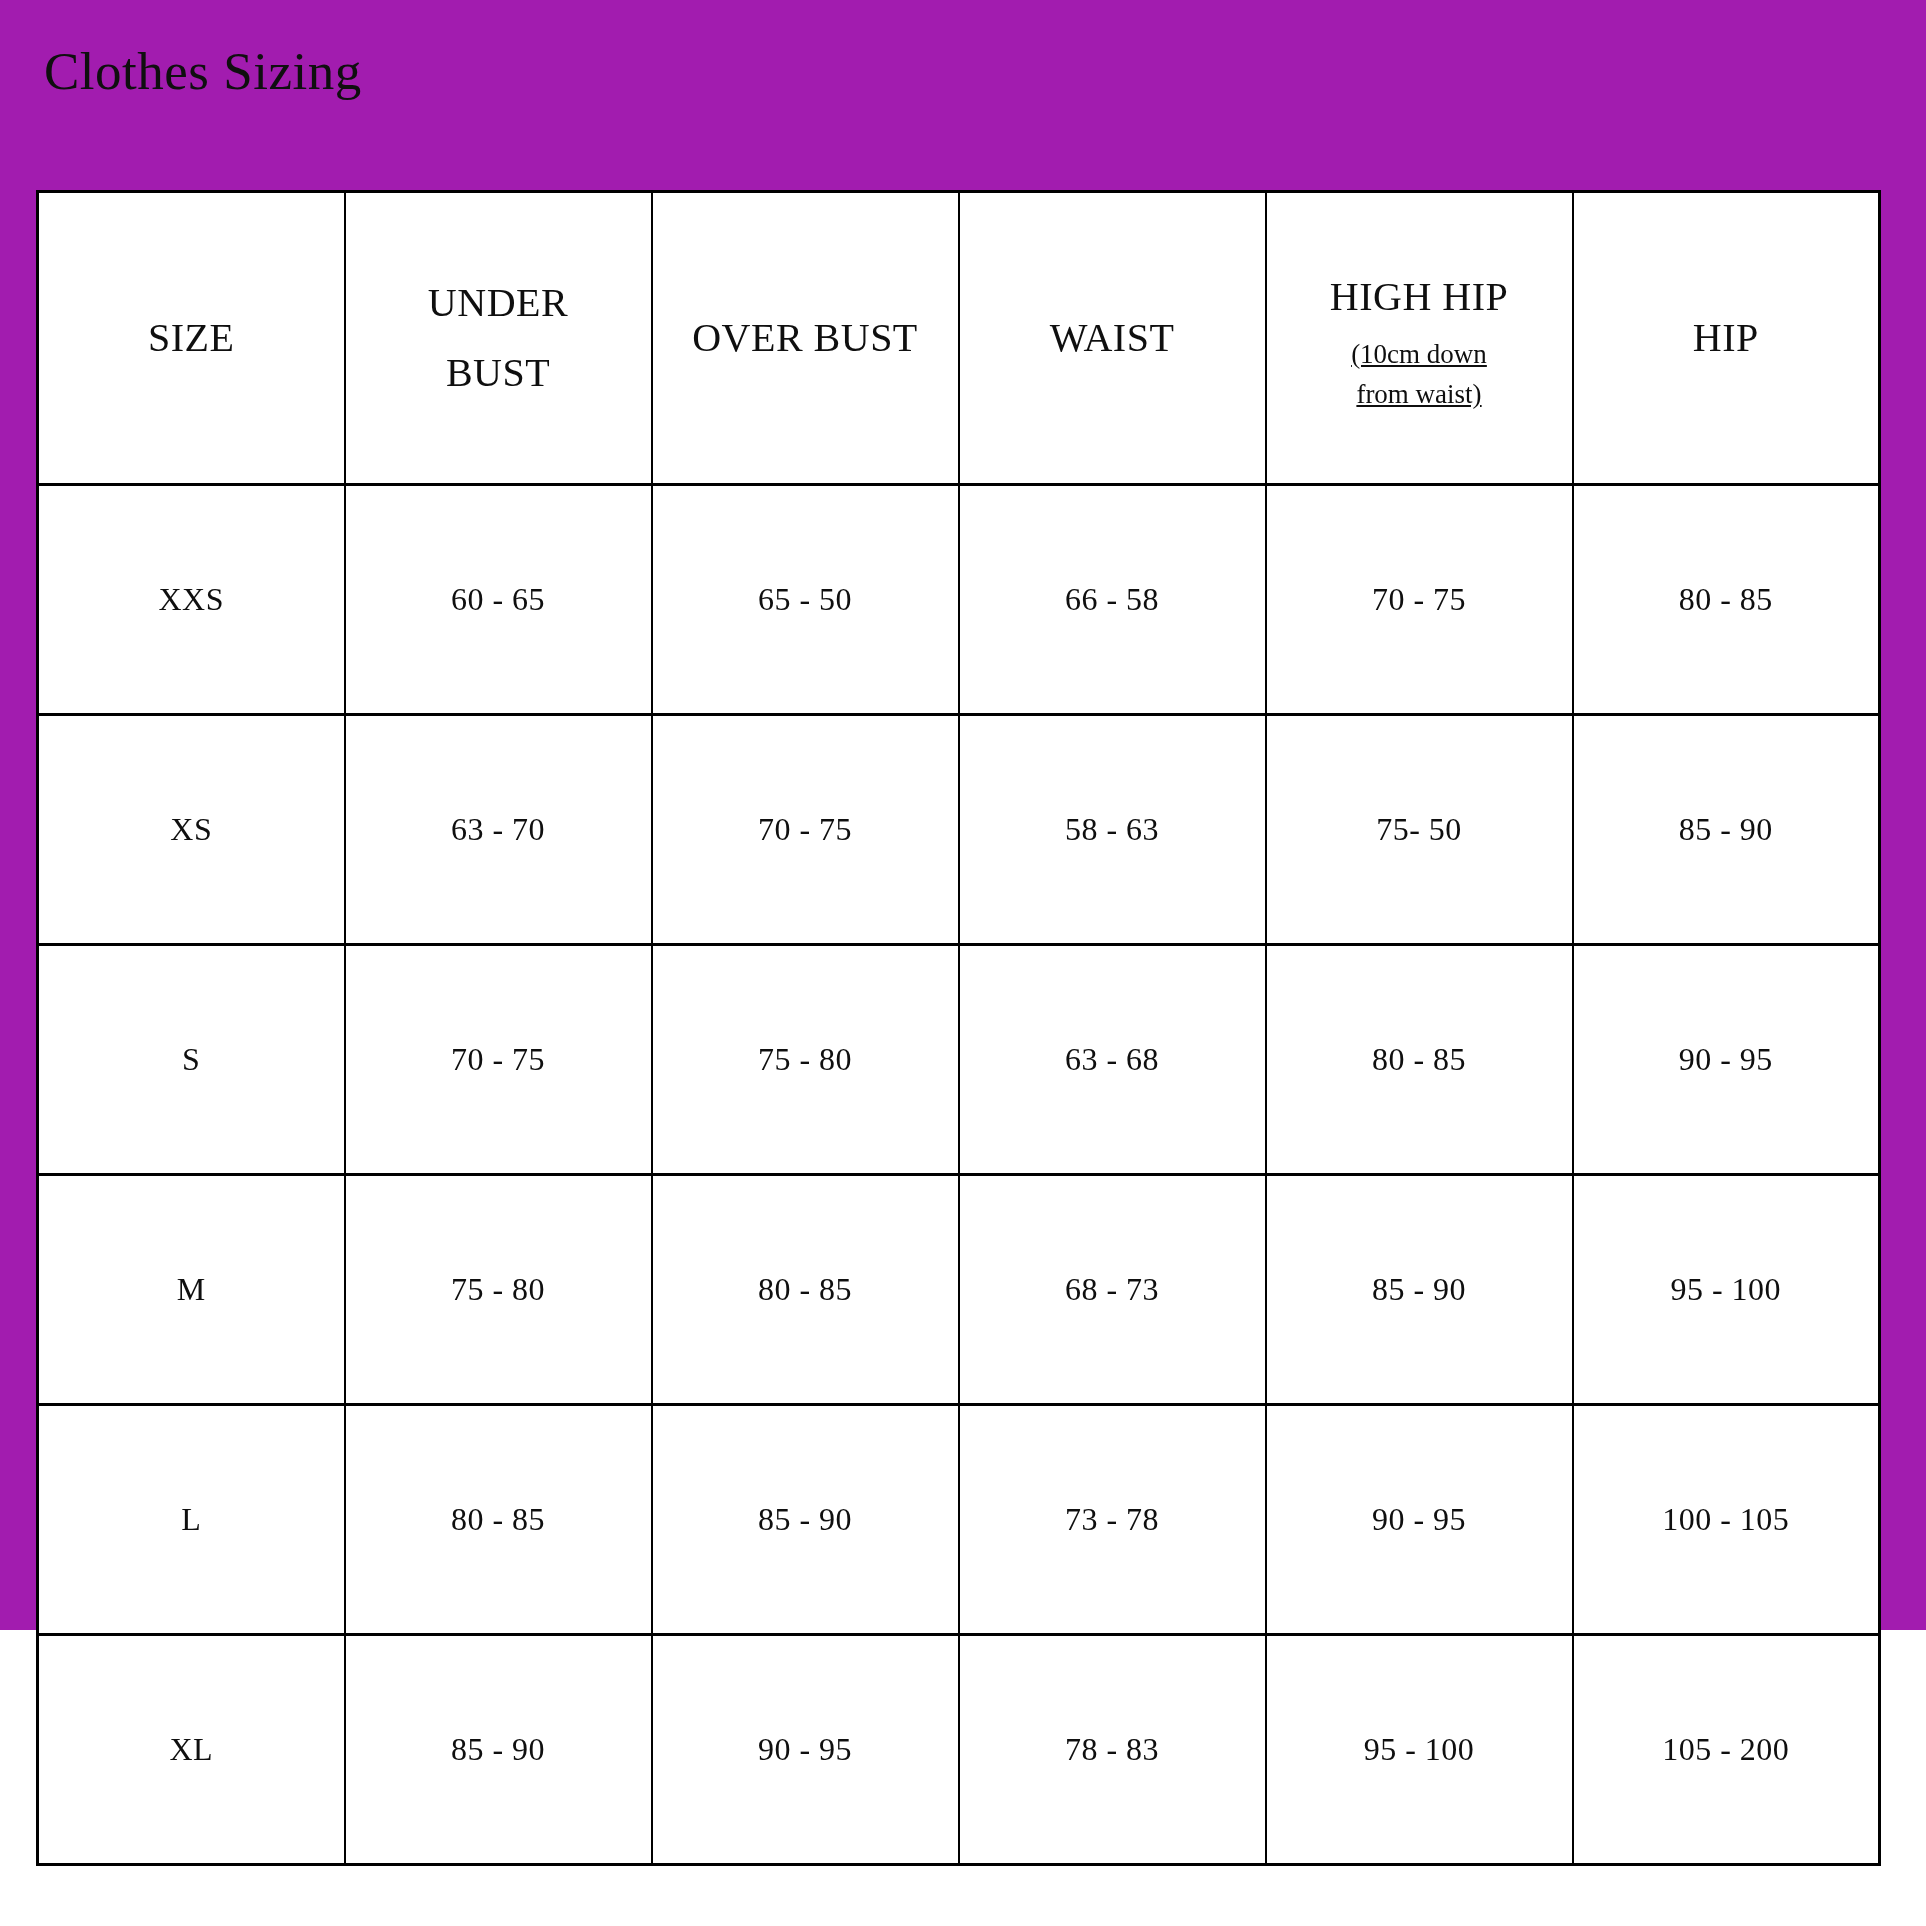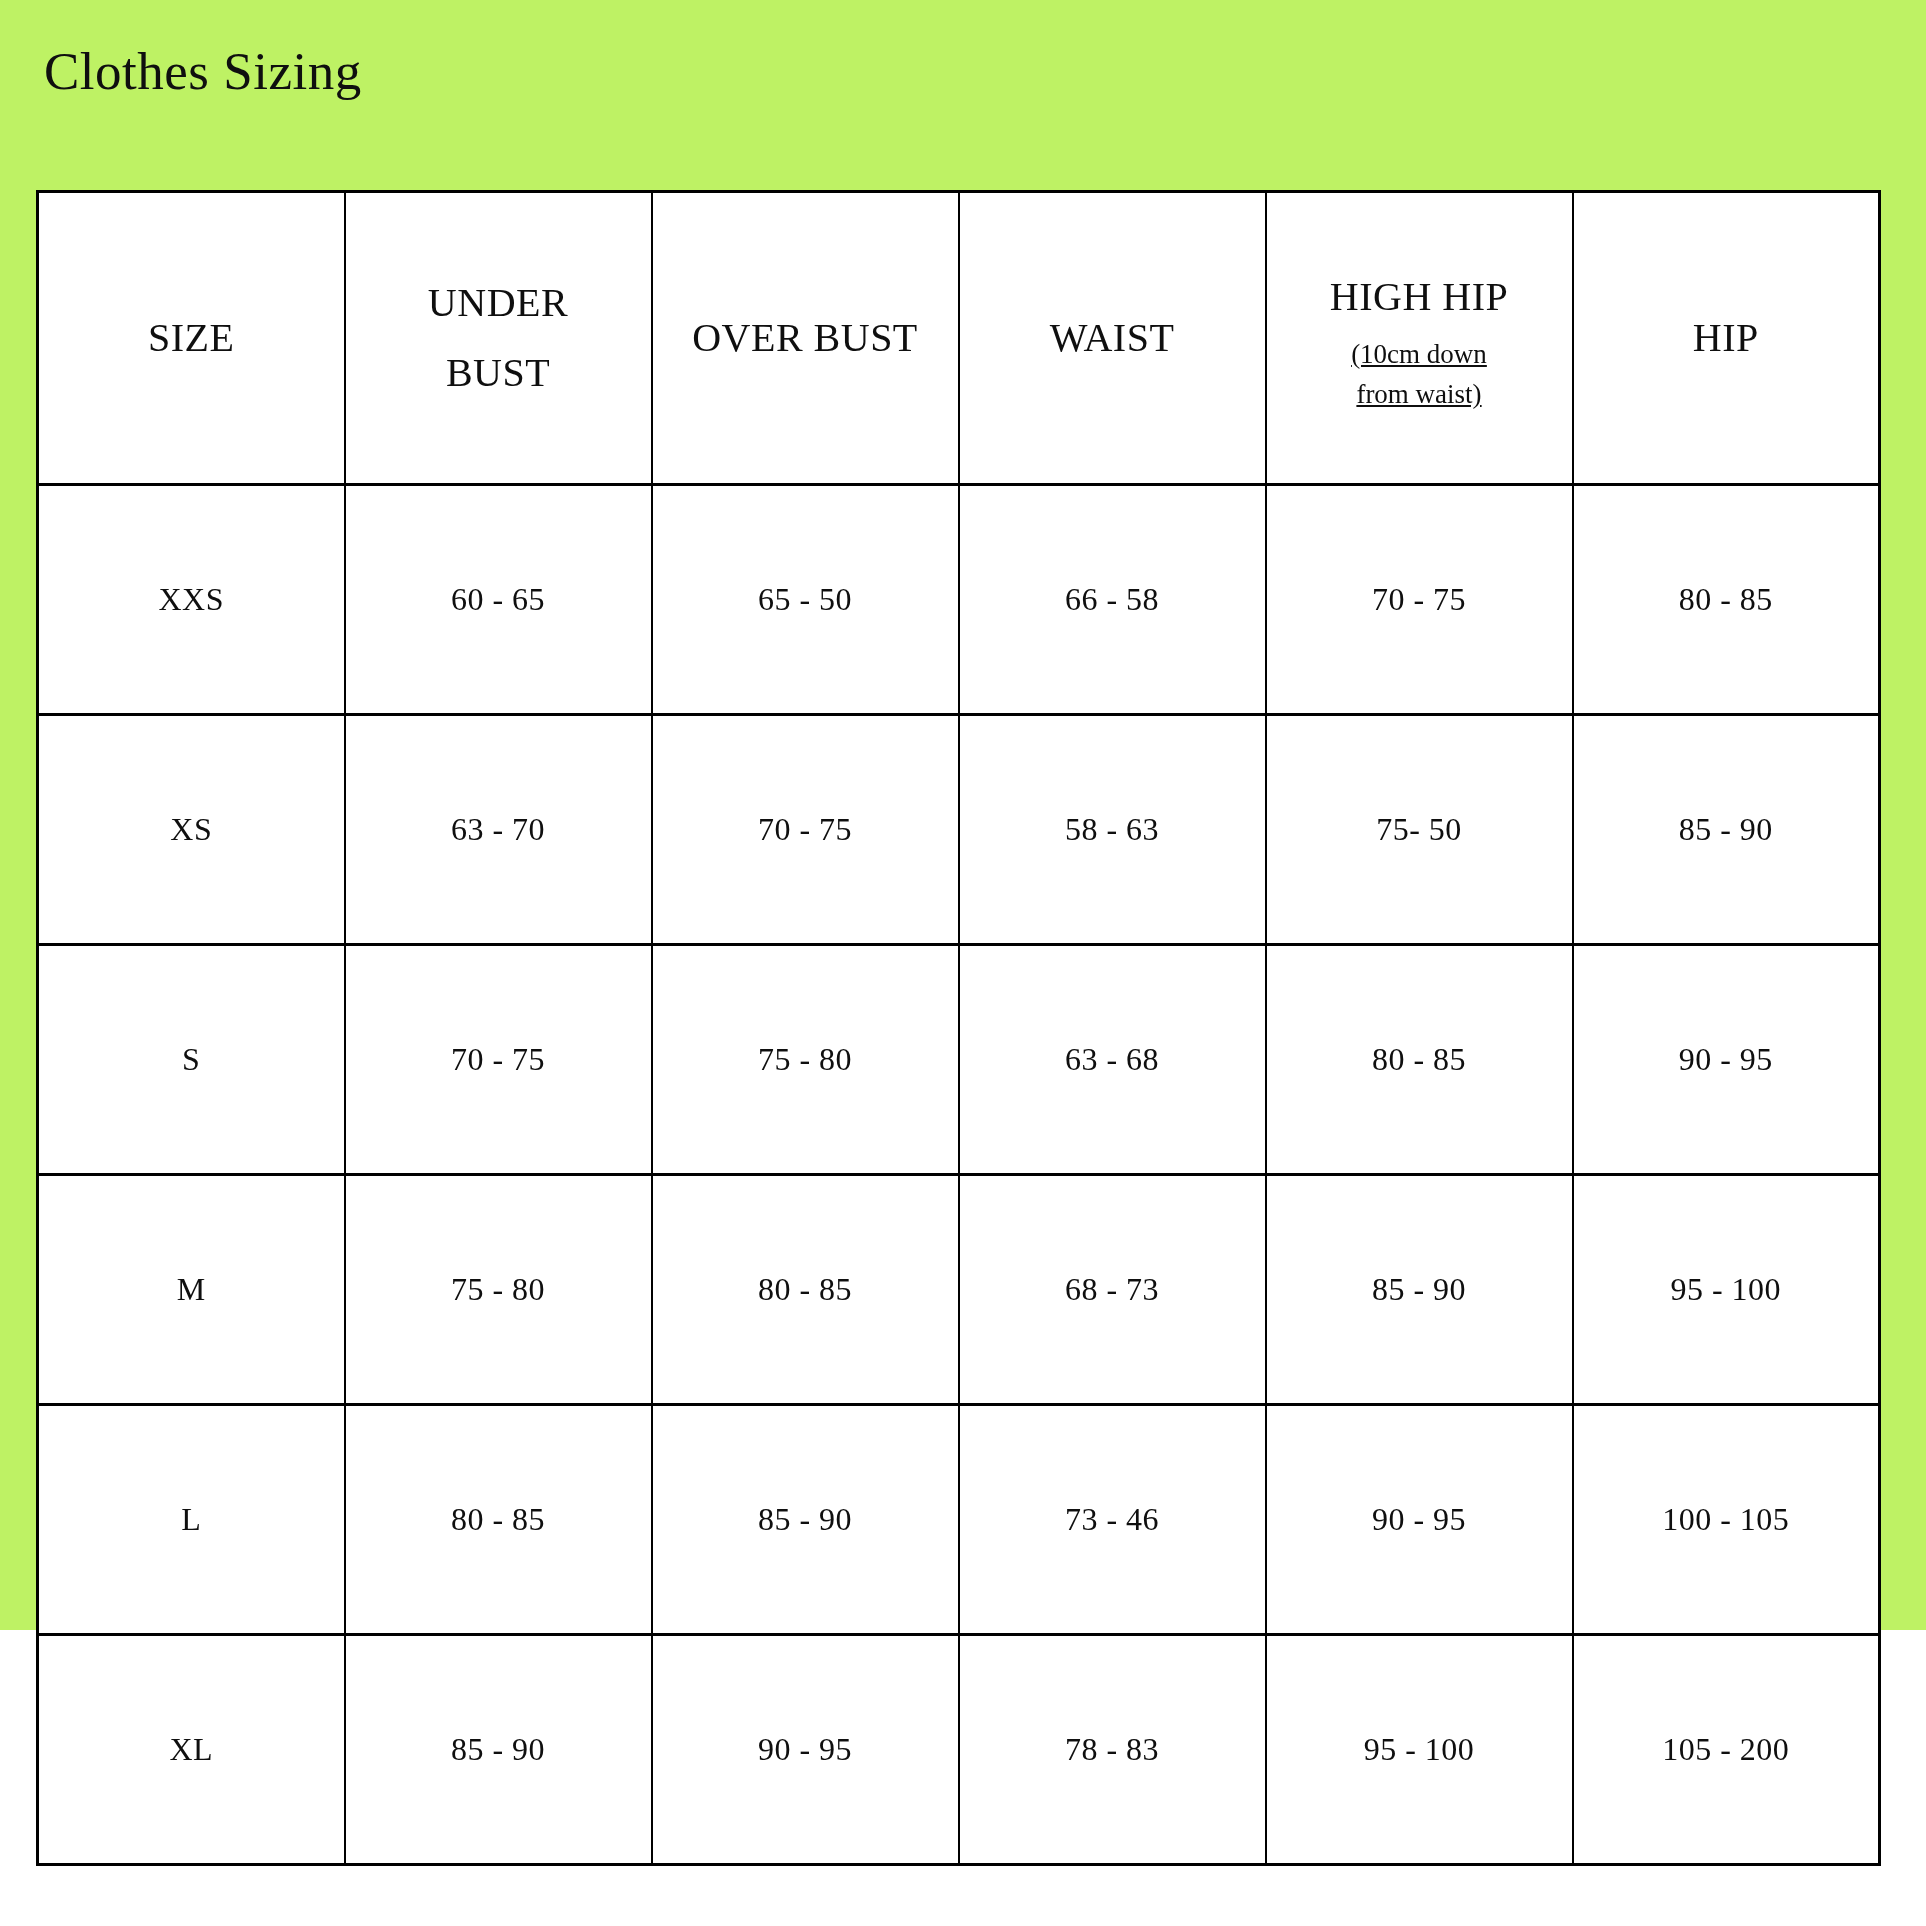--- a/index.html
+++ b/index.html
@@ -9,21 +9,21 @@
     width: 1927px;
     height: 1927px;
     overflow: hidden;
     font-family: "Liberation Serif", "DejaVu Serif", serif;
     color: #0f0f0f;
   }
   .page {
     position: relative;
     width: 1927px;
     height: 1630px;
-    background: #bef264;
+    background: #a21caf;
   }
   .page-title {
     margin: 0;
     position: absolute;
     left: 44px;
     top: 42px;
     font-size: 53px;
     line-height: 1.1;
     font-weight: 500;
     letter-spacing: 0.5px;
@@ -141,21 +141,21 @@
         <td class="value-cell">75 - 80</td>
         <td class="value-cell">80 - 85</td>
         <td class="value-cell">68 - 73</td>
         <td class="value-cell">85 - 90</td>
         <td class="value-cell">95 - 100</td>
       </tr>
       <tr>
         <th class="size-cell">L</th>
         <td class="value-cell">80 - 85</td>
         <td class="value-cell">85 - 90</td>
-        <td class="value-cell">73 - 46</td>
+        <td class="value-cell">73 - 78</td>
         <td class="value-cell">90 - 95</td>
         <td class="value-cell">100 - 105</td>
       </tr>
       <tr>
         <th class="size-cell">XL</th>
         <td class="value-cell">85 - 90</td>
         <td class="value-cell">90 - 95</td>
         <td class="value-cell">78 - 83</td>
         <td class="value-cell">95 - 100</td>
         <td class="value-cell">105 - 200</td>

